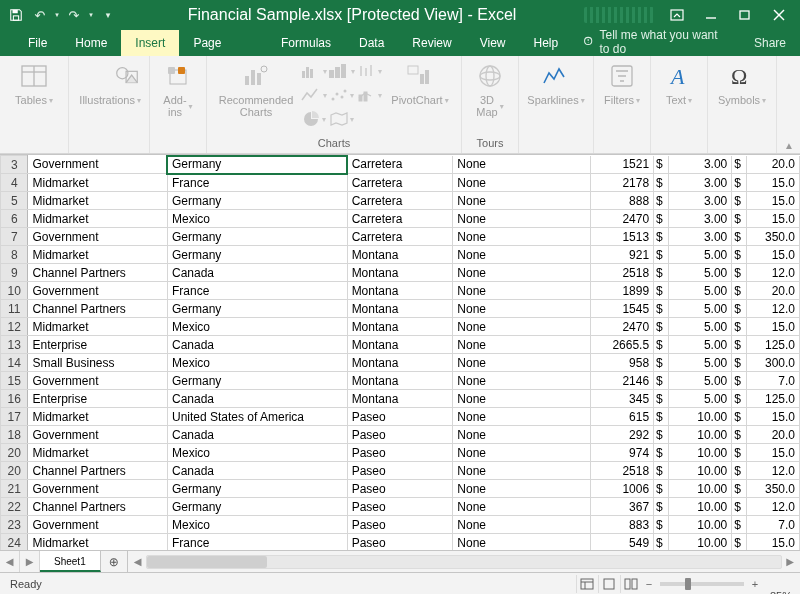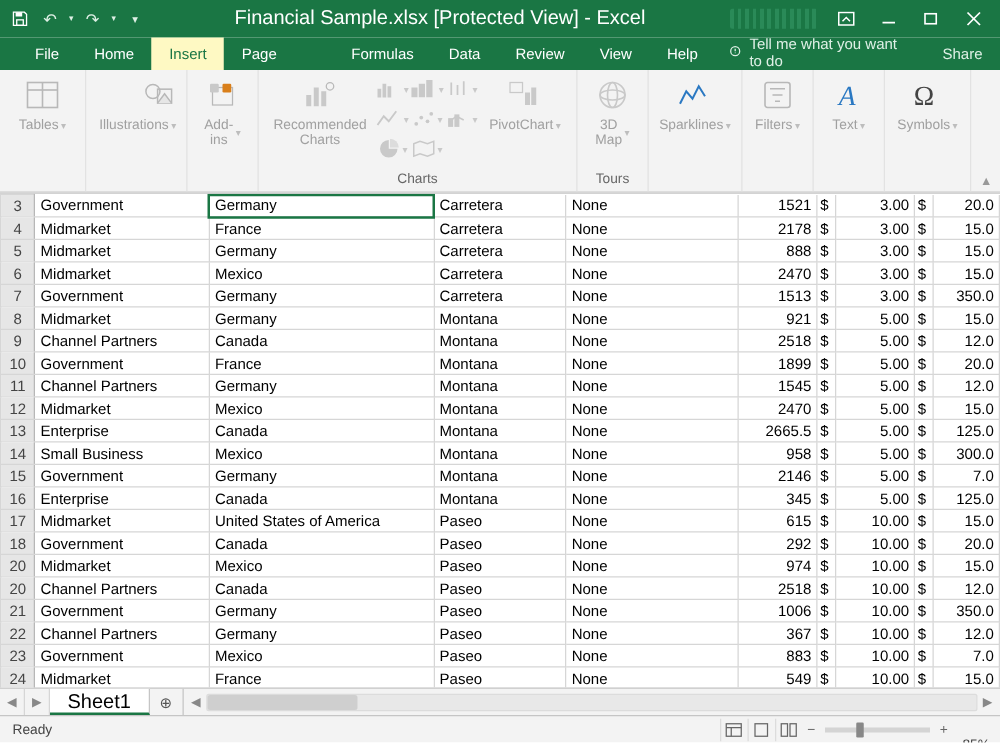--- a/index.html
+++ b/index.html
@@ -157,21 +157,21 @@
   border-top:1px solid #c5c5c5;
   background:#f3f3f3;
 }
 .navbtns { display:flex; }
 .navbtn {
   width:20px; display:flex; align-items:center; justify-content:center;
   border-right:1px solid #d6d6d6; color:#888; font-size:10px;
 }
 .sheettab {
   padding:0 14px; line-height:22px; background:#fff;
-  border-right:1px solid #c5c5c5; font-size:16px;
+  border-right:1px solid #c5c5c5; font-size:10px;
   border-bottom:2px solid #1a7644;
 }
 .sheetadd {
   width:26px; display:flex; align-items:center; justify-content:center;
   color:#555;
 }
 .hscroll {
   flex:1; display:flex; align-items:center; padding:0 2px;
   border-left:1px solid #c5c5c5;
 }

